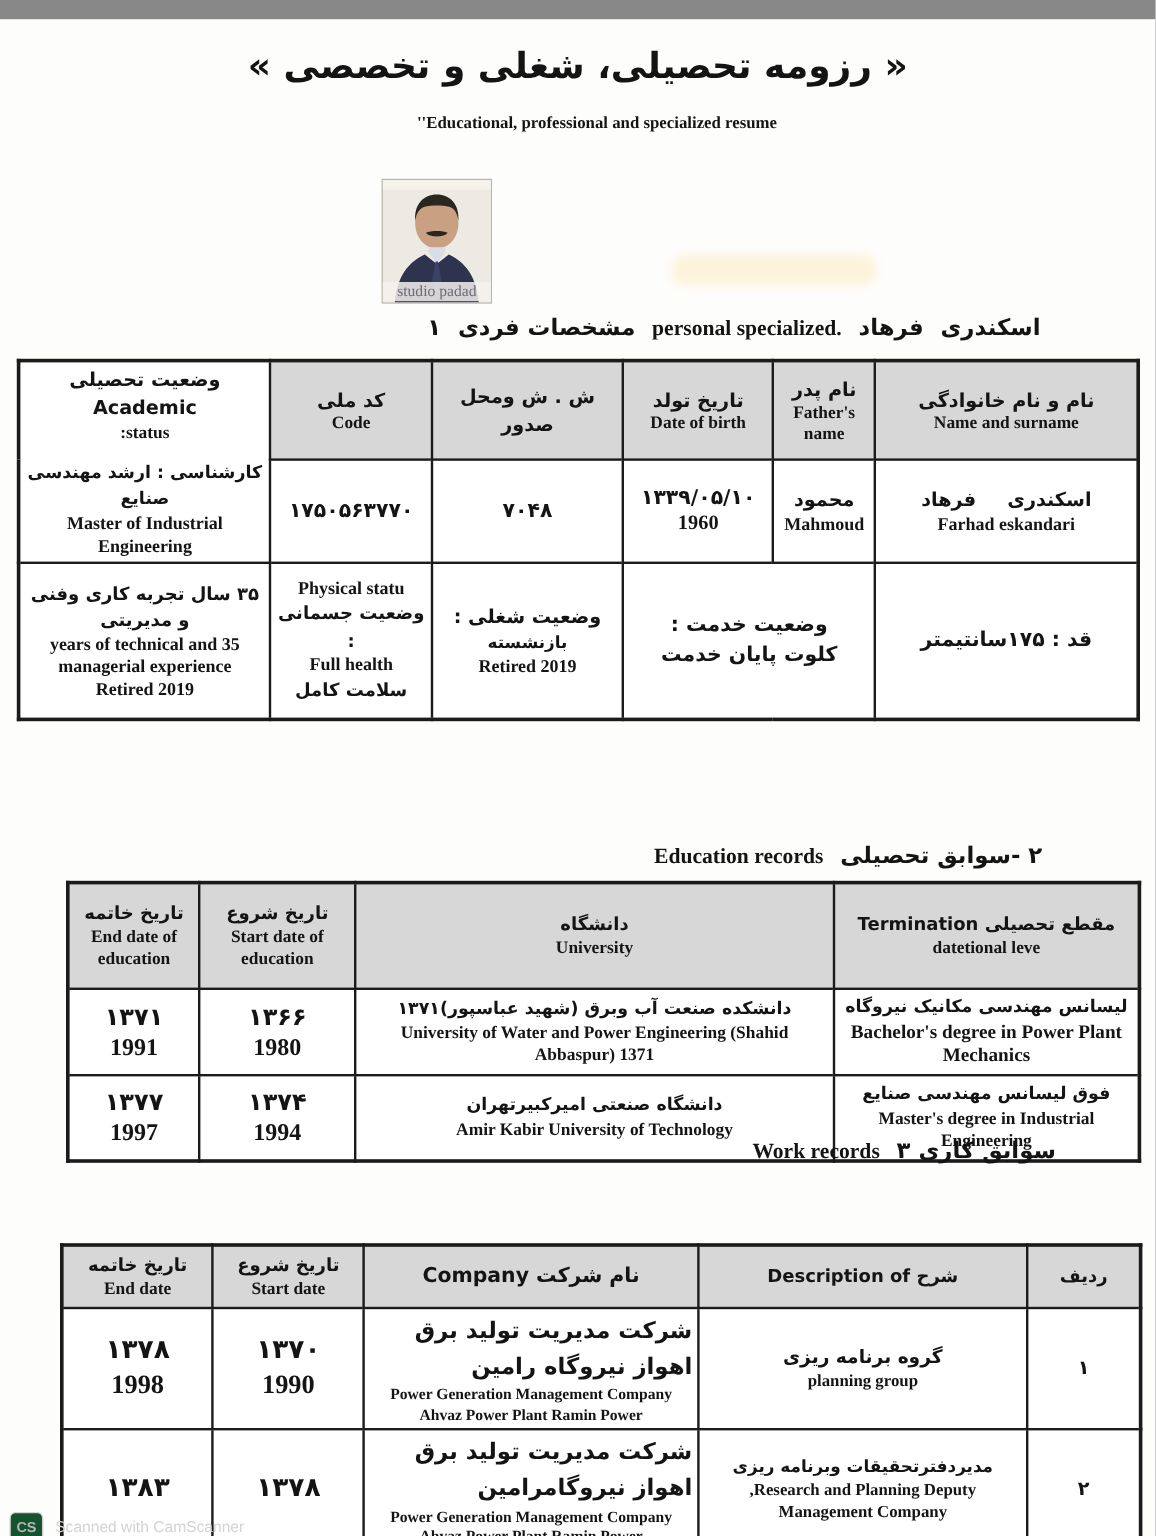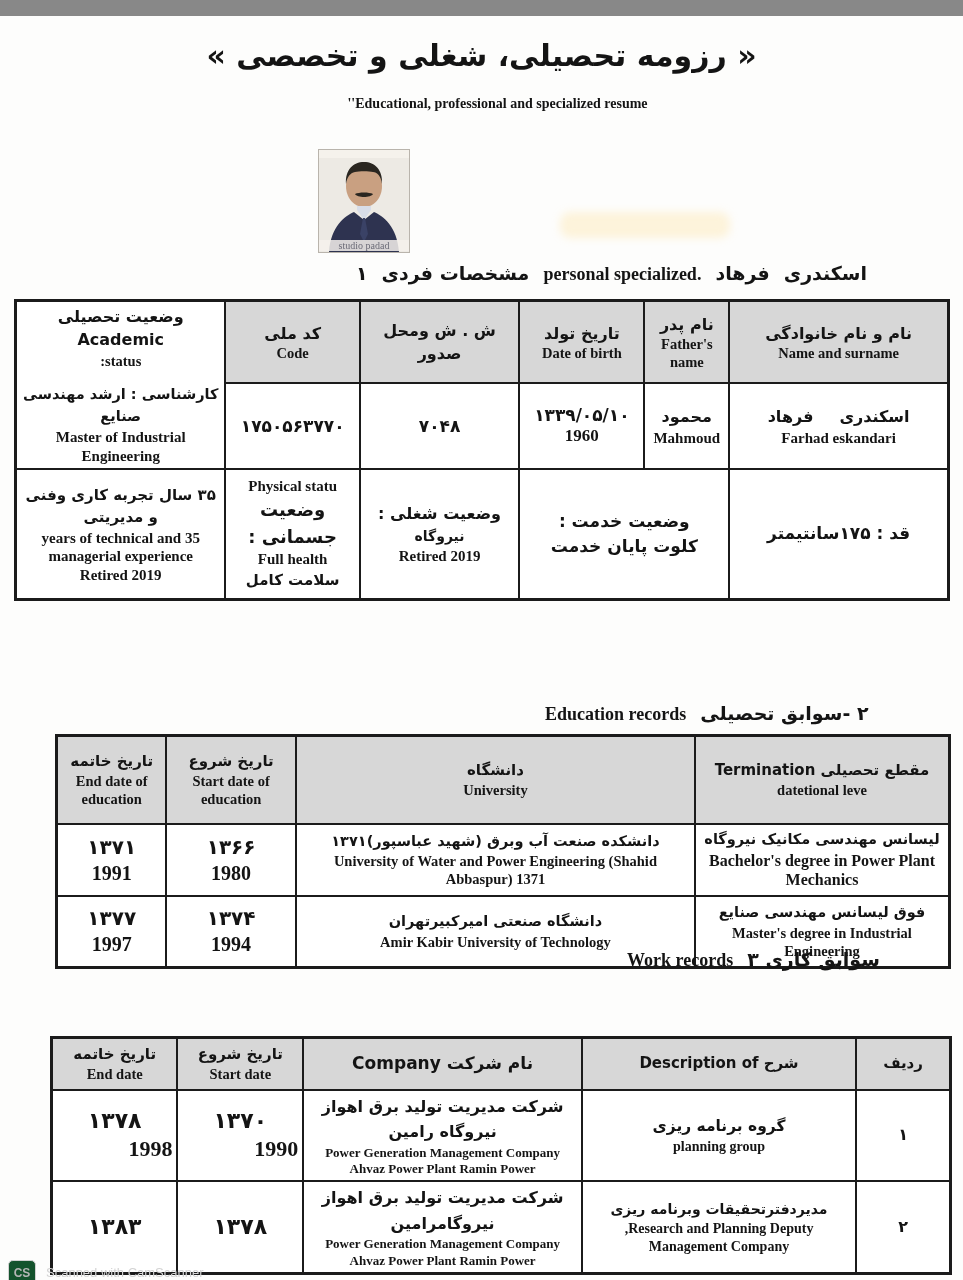--- a/index.html
+++ b/index.html
@@ -16,21 +16,21 @@
   .title-fa { position:absolute; top:22px; left:0; width:100%; text-align:center;
               font-size:30px; letter-spacing:1px; direction:rtl; }
   .title-en { position:absolute; top:80px; left:16px; width:100%; text-align:center;
               font-size:14px; }
 
   
   .photo { position:absolute; left:318px; top:133px; width:92px; height:104px;
            border:1px solid #b9b4ac; background:#f3f0ea; }
   .photo svg { display:block; }
   .photo-caption { position:absolute; left:0; bottom:1px; width:100%; text-align:center;
-                   font-size:10px; font-weight:normal; color:#6b6b77; background:rgba(244,241,236,.85); }
+                   font-size:13px; font-weight:normal; color:#6b6b77; background:rgba(244,241,236,.85); }
   .artifact { position:absolute; left:560px; top:196px; width:170px; height:26px;
               background:rgba(255,215,120,.25); filter:blur(4px); border-radius:10px; }
 
   
   .sec-heading { position:absolute; display:flex; align-items:baseline; gap:14px; white-space:nowrap; }
   .sec-heading .fa { font-size:19px; }
   .sec-heading .en { font-size:18px; }
   #sec1 { left:356px; top:246px; }
   #sec2 { left:545px; top:686px; }
   #sec3 { left:627px; top:932px; }
@@ -61,22 +61,22 @@
   #t2 .cell-fa { font-size:14.5px; direction:rtl; line-height:1.5; }
   #t2 .cell-en { font-size:14.5px; line-height:1.25; }
   #t2 .deg-en { font-size:16px; line-height:1.2; }
 
   #t3 { left:50px; top:1020px; width:902px; border:3px solid #1b1b1b; }
   #t3 tr.r-head { height:52px; }
   #t3 tr.r-data1 { height:84px; }
   #t3 tr.r-data2 { height:80px; }
   #t3 .hfa { font-size:15px; }
   #t3 .bigdate-fa { font-size:22px; }
-  #t3 .bigdate-en { font-size:22px;text-align:right; }
-  #t3 .comp-fa { font-size:16px; direction:rtl; line-height:1.6; }
+  #t3 .bigdate-en { font-size:22px; }
+  #t3 .comp-fa { font-size:19px; direction:rtl; line-height:1.6;text-align:right; }
   #t3 .comp-en { font-size:13px; line-height:1.25; }
   #t3 .desc-fa { font-size:15.5px; direction:rtl; line-height:1.5; }
   #t3 .desc-en { font-size:14px; line-height:1.25; }
 
   
   .watermark { position:absolute; left:8px; top:1244px; display:flex; align-items:center; gap:10px; }
   .cs-badge { width:28px; height:25px; border-radius:5px; background:#14532d;
               border:1px solid #d2d2d2; color:#b5b5b5; font-size:12px;
               display:flex; align-items:center; justify-content:center;
               font-family:"Liberation Sans", sans-serif; box-shadow:0 2px 0 #dedede; }
@@ -178,26 +178,26 @@
     <tr class="r-misc">
       <td>
         <div class="vfa fa" style="font-size:17px">قد : ۱۷۵سانتیمتر</div>
       </td>
       <td colspan="2">
         <div class="vfa fa" style="font-size:17px">وضعیت خدمت :</div>
         <div class="vfa fa" style="font-size:17px">کلوت پایان خدمت</div>
       </td>
       <td>
         <div class="vfa fa">وضعیت شغلی :</div>
-        <div class="vfa fa" style="font-size:14px">نیروگاه</div>
+        <div class="vfa fa" style="font-size:14px">بازنشسته</div>
         <div class="ven en">Retired 2019</div>
       </td>
       <td>
         <div class="ven en">Physical statu</div>
-        <div class="vfa fa" style="font-size:18px">وضعیت جسمانی :</div>
+        <div class="vfa fa" style="font-size:15px">وضعیت جسمانی :</div>
         <div class="ven en">Full health</div>
         <div class="vfa fa" style="font-size:15px">سلامت کامل</div>
       </td>
       <td>
         <div class="vfa fa" style="font-size:15px">۳۵  سال تجربه کاری وفنی و مدیریتی</div>
         <div class="ven en">35 years of technical and managerial experience</div>
         <div class="ven en">Retired 2019</div>
       </td>
     </tr>
   </tbody>

